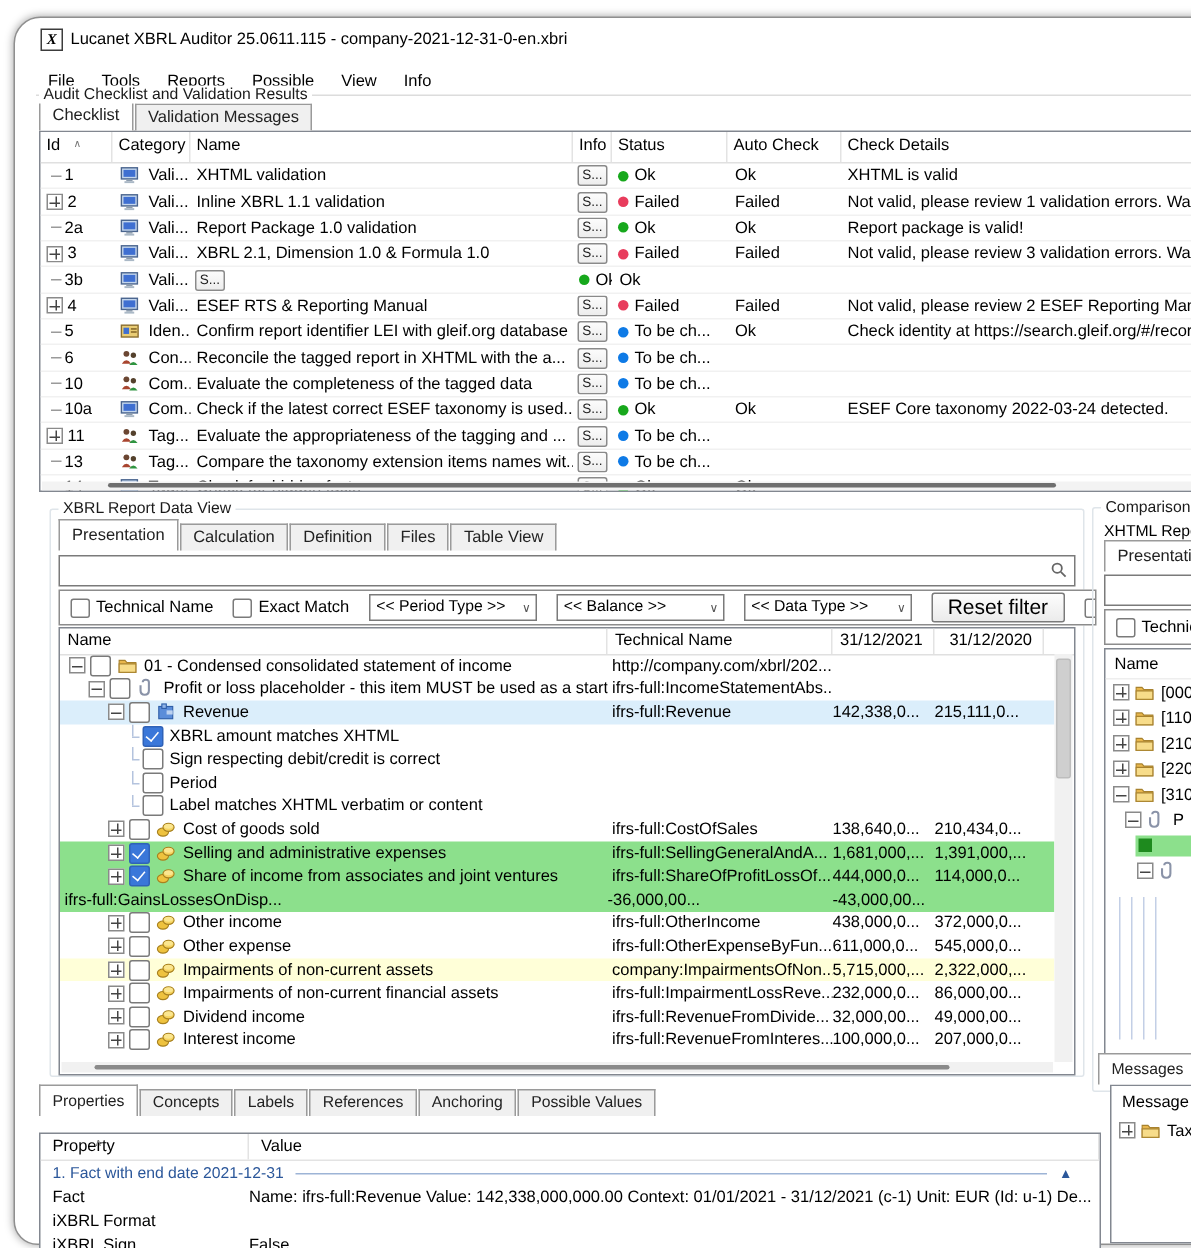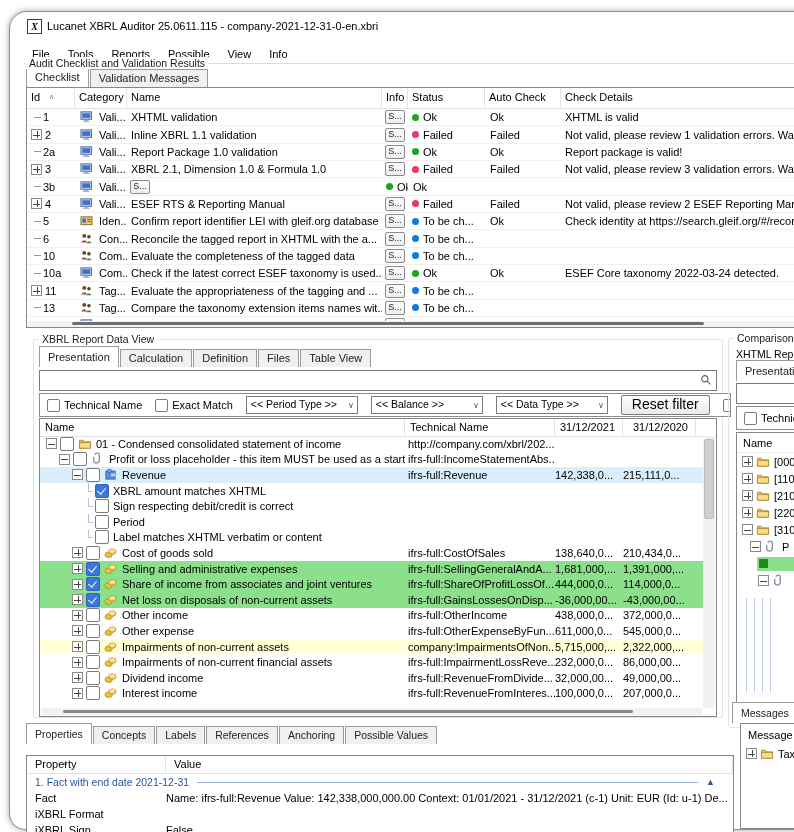--- a/index.html
+++ b/index.html
@@ -656,31 +656,20 @@
                 <ellipse cx="9" cy="6" rx="4" ry="2.9" fill="#f6d35e" stroke="#a8811f" stroke-width="0.8"></ellipse>
                 <ellipse cx="9" cy="5.2" rx="3.2" ry="1.8" fill="#fbe68f"></ellipse>
               </svg></span>
             <span class="tree-label">Share of income from associates and joint ventures</span>
           </div>
           <div class="tree-tech">ifrs-full:ShareOfProfitLossOf...</div>
           <div class="tree-num">444,000,0...</div>
           <div class="tree-num">114,000,0...</div>
         </div>
         <div class="tree-row hl-green">
-          <div class="tree-name">
-            <span class="indent" style="width: 31px;"></span>
-            <span class="plusbox plus" style="margin: 0px 1px;"></span>
-            <span class="cbx tick checked"></span>
-            <span class="ticon"><svg width="13" height="13" viewBox="0 0 14 14">
-                <ellipse cx="5" cy="9.4" rx="4" ry="2.9" fill="#eec23e" stroke="#a8811f" stroke-width="0.8"></ellipse>
-                <ellipse cx="9" cy="6" rx="4" ry="2.9" fill="#f6d35e" stroke="#a8811f" stroke-width="0.8"></ellipse>
-                <ellipse cx="9" cy="5.2" rx="3.2" ry="1.8" fill="#fbe68f"></ellipse>
-              </svg></span>
-            <span class="tree-label">Net loss on disposals of non-current assets</span>
-          </div>
           <div class="tree-tech">ifrs-full:GainsLossesOnDisp...</div>
           <div class="tree-num">-36,000,00...</div>
           <div class="tree-num">-43,000,00...</div>
         </div>
         <div class="tree-row">
           <div class="tree-name">
             <span class="indent" style="width: 31px;"></span>
             <span class="plusbox plus" style="margin: 0px 1px;"></span>
             <span class="cbx tick"></span>
             <span class="ticon"><svg width="13" height="13" viewBox="0 0 14 14">

